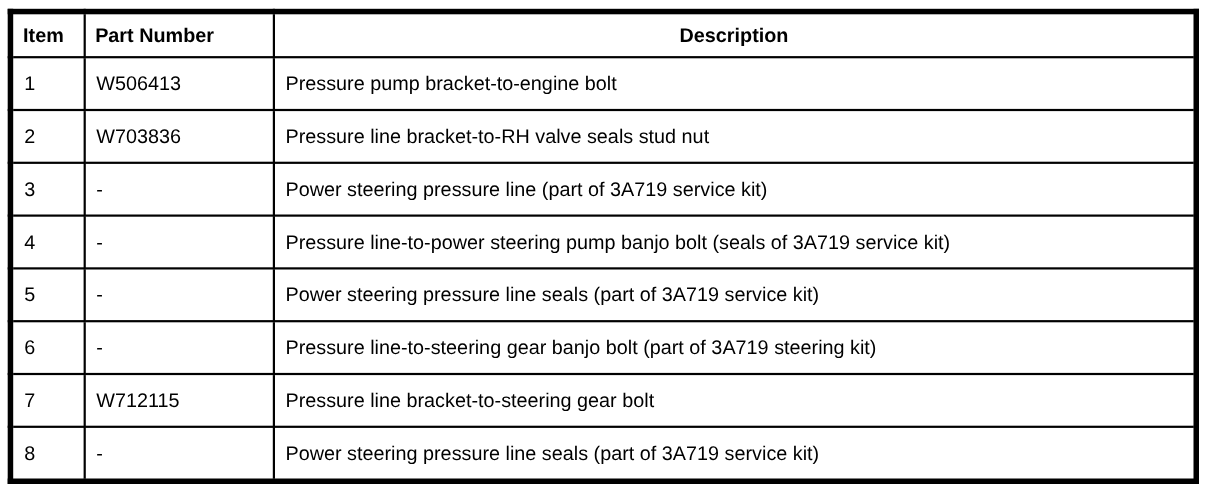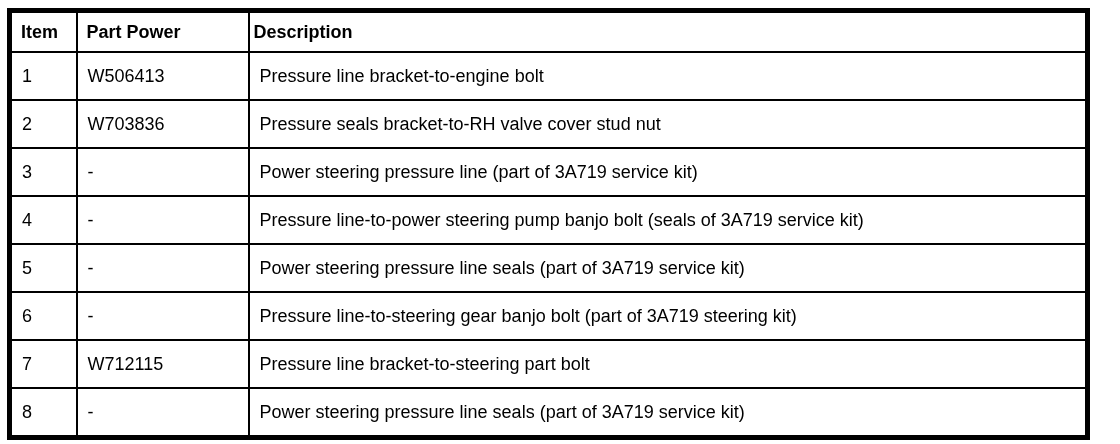--- a/index.html
+++ b/index.html
@@ -38,21 +38,21 @@
     overflow: hidden;
     white-space: nowrap;
   }
   table.parts-table th {
     font-weight: bold;
     height: 38px;
     text-align: left;
     padding: 0 17px 0 9px;
   }
   table.parts-table th.col-desc {
-    text-align: left;
+    text-align: center;
     padding: 0 4px;
   }
   table.parts-table td {
     height: 46px;
     padding: 0 4px 0 10px;
     font-weight: normal;
     text-align: left;
   }
   col.c-item { width: 67px; }
   col.c-part { width: 172px; }
@@ -64,34 +64,34 @@
 <div class="page">
   <table class="parts-table">
     <colgroup>
       <col class="c-item">
       <col class="c-part">
       <col class="c-desc">
     </colgroup>
     <thead>
       <tr>
         <th class="col-item">Item</th>
-        <th class="col-part">Part Power</th>
+        <th class="col-part">Part Number</th>
         <th class="col-desc">Description</th>
       </tr>
     </thead>
     <tbody id="table-body">
         <tr>
           <td class="col-item">1</td>
           <td class="col-part">W506413</td>
-          <td class="col-desc">Pressure line bracket-to-engine bolt</td>
+          <td class="col-desc">Pressure pump bracket-to-engine bolt</td>
         </tr>
         <tr>
           <td class="col-item">2</td>
           <td class="col-part">W703836</td>
-          <td class="col-desc">Pressure seals bracket-to-RH valve cover stud nut</td>
+          <td class="col-desc">Pressure line bracket-to-RH valve seals stud nut</td>
         </tr>
         <tr>
           <td class="col-item">3</td>
           <td class="col-part">-</td>
           <td class="col-desc">Power steering pressure line (part of 3A719 service kit)</td>
         </tr>
         <tr>
           <td class="col-item">4</td>
           <td class="col-part">-</td>
           <td class="col-desc">Pressure line-to-power steering pump banjo bolt (seals of 3A719 service kit)</td>
@@ -102,21 +102,21 @@
           <td class="col-desc">Power steering pressure line seals (part of 3A719 service kit)</td>
         </tr>
         <tr>
           <td class="col-item">6</td>
           <td class="col-part">-</td>
           <td class="col-desc">Pressure line-to-steering gear banjo bolt (part of 3A719 steering kit)</td>
         </tr>
         <tr>
           <td class="col-item">7</td>
           <td class="col-part">W712115</td>
-          <td class="col-desc">Pressure line bracket-to-steering part bolt</td>
+          <td class="col-desc">Pressure line bracket-to-steering gear bolt</td>
         </tr>
         <tr>
           <td class="col-item">8</td>
           <td class="col-part">-</td>
           <td class="col-desc">Power steering pressure line seals (part of 3A719 service kit)</td>
         </tr>
       </tbody>
   </table>
 </div>
 

